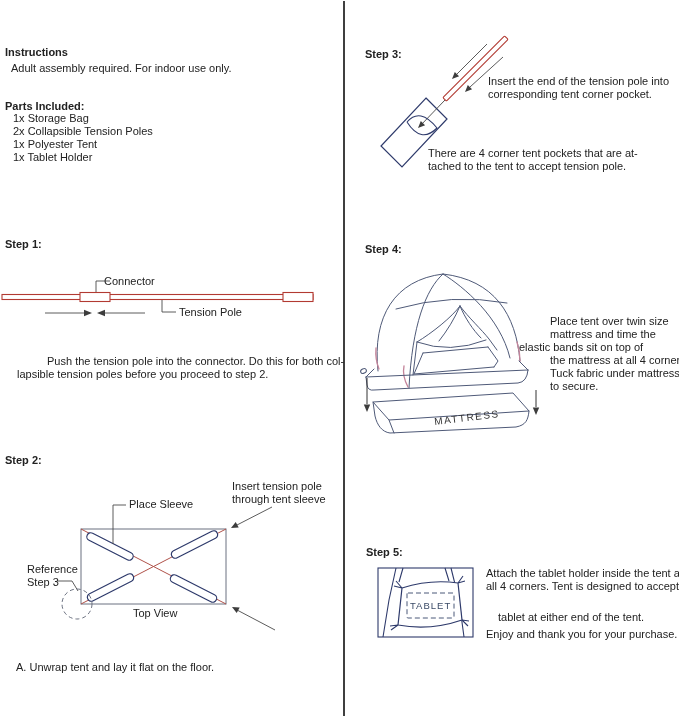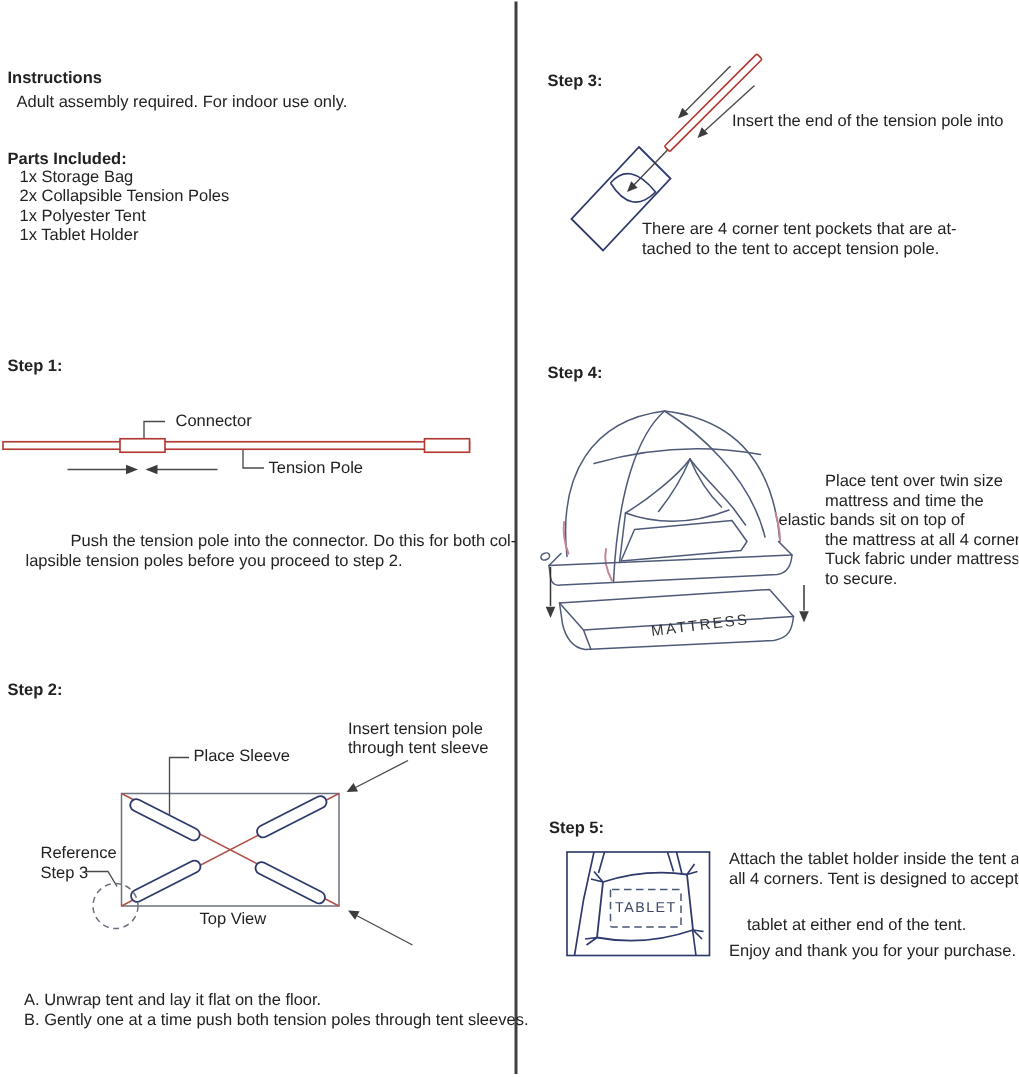--- a/index.html
+++ b/index.html
@@ -48,21 +48,21 @@
     <rect class="red-s" x="2" y="24.5" width="311" height="5"></rect>
     <rect class="red-s" x="80" y="22.5" width="30" height="9"></rect>
     <rect class="red-s" x="283" y="22.5" width="30" height="9"></rect>
     <polyline class="lead" points="110,11 96,11 96,22"></polyline>
     <polyline class="lead" points="162,30 162,42 176,42"></polyline>
     <line class="lead" x1="45" y1="43" x2="85" y2="43"></line>
     <polygon class="ah" points="92,43 84,39.8 84,46.2"></polygon>
     <line class="lead" x1="145" y1="43" x2="104" y2="43"></line>
     <polygon class="ah" points="97,43 105,39.8 105,46.2"></polygon>
   </svg>
-  <div class="txt" style="left:117px;top:275px;">Connector</div>
+  <div class="txt" style="left:104px;top:275px;">Connector</div>
   <div class="txt" style="left:179px;top:306px;">Tension Pole</div>
 
   <div class="txt" style="left:17px;top:355px;padding-left:30px;">Push the tension pole into the connector. Do this for both col-</div>
   <div class="txt" style="left:17px;top:368px;">lapsible tension poles before you proceed to step 2.</div>
 
   <div class="txt b" style="left:5px;top:454px;">Step 2:</div>
 
   <svg width="340" height="170" viewBox="0 0 340 170" style="left:0;top:475px;">
     <rect class="grayline" x="81" y="54" width="145" height="75"></rect>
     <line class="red-l" x1="81" y1="54" x2="226" y2="129"></line>
@@ -88,38 +88,38 @@
     <polygon class="ah" points="232,132 239.7,132.5 236.7,138.1"></polygon>
   </svg>
   <div class="txt" style="left:232px;top:480px;">Insert tension pole</div>
   <div class="txt" style="left:232px;top:493px;">through tent sleeve</div>
   <div class="txt" style="left:129px;top:498px;">Place Sleeve</div>
   <div class="txt" style="left:27px;top:563px;">Reference</div>
   <div class="txt" style="left:27px;top:576px;">Step 3</div>
   <div class="txt" style="left:133px;top:607px;">Top View</div>
 
   <div class="txt" style="left:16px;top:661px;">A. Unwrap tent and lay it flat on the floor.</div>
-  <div class="txt" style="left:16px;top:674px;">B. Gently one at a time push both tension poles through tent sleeves.</div>
 
   <div class="txt b" style="left:365px;top:48px;">Step 3:</div>
 
   <svg width="170" height="160" viewBox="0 0 170 160" style="left:360px;top:25px;">
     <polygon class="navy-s" points="66,73 87,94 42,142 21,121" stroke-width="1.3"></polygon>
     <g transform="translate(115.5,43.5) rotate(-45)">
       <rect class="red-s" x="-43.6" y="-2.5" width="87.2" height="5" rx="1"></rect>
     </g>
     <line x1="85" y1="75" x2="60" y2="101" stroke="#444" stroke-width="0.9"></line>
     <polygon class="ah" points="58,103 65.1,100.2 60.8,95.9"></polygon>
     <path class="navy-l" d="M47,97 Q60,82 77,103 Q61,119 47,97"></path>
     <line class="lead" x1="127" y1="19" x2="96.9" y2="49.1"></line>
     <polygon class="ah" points="92,54 99.1,51.2 94.8,46.9"></polygon>
     <line class="lead" x1="143" y1="32" x2="109.9" y2="62.1"></line>
     <polygon class="ah" points="105,67 112.1,64.2 107.8,59.9"></polygon>
   </svg>
   <div class="txt" style="left:488px;top:75px;">Insert the end of the tension pole into</div>
+  <div class="txt" style="left:488px;top:88px;">corresponding tent corner pocket.</div>
   <div class="txt" style="left:428px;top:147px;">There are 4 corner tent pockets that are at-</div>
   <div class="txt" style="left:428px;top:160px;">tached to the tent to accept tension pole.</div>
 
   <div class="txt b" style="left:365px;top:243px;">Step 4:</div>
 
   <svg width="190" height="195" viewBox="0 0 190 195" style="left:360px;top:255px;">
 
     <path class="tentline" d="M18,116 C12,61 35,25 83,19 C134,25 156,59 160,106"></path>
     <path class="tentline" d="M83,19 C66,34 52,70 49,133"></path>
     <path class="tentline" d="M83,19 C104,32 140,62 150,103"></path>

